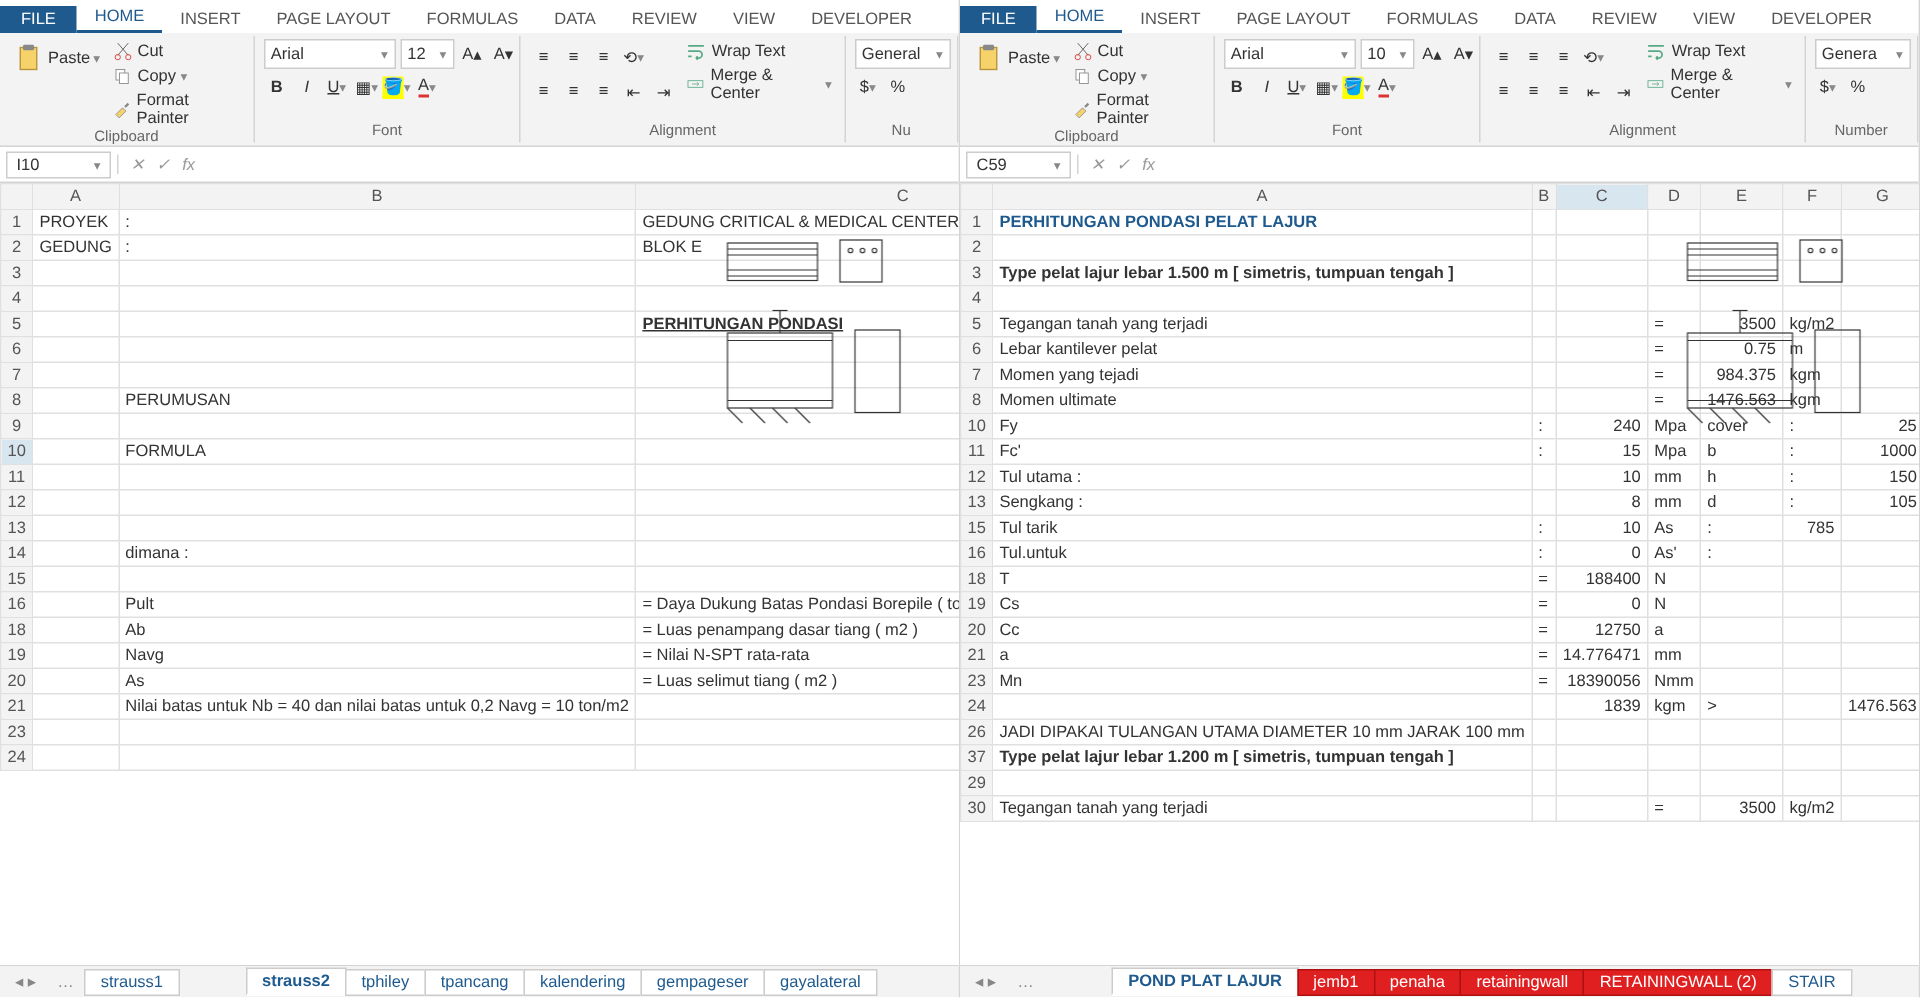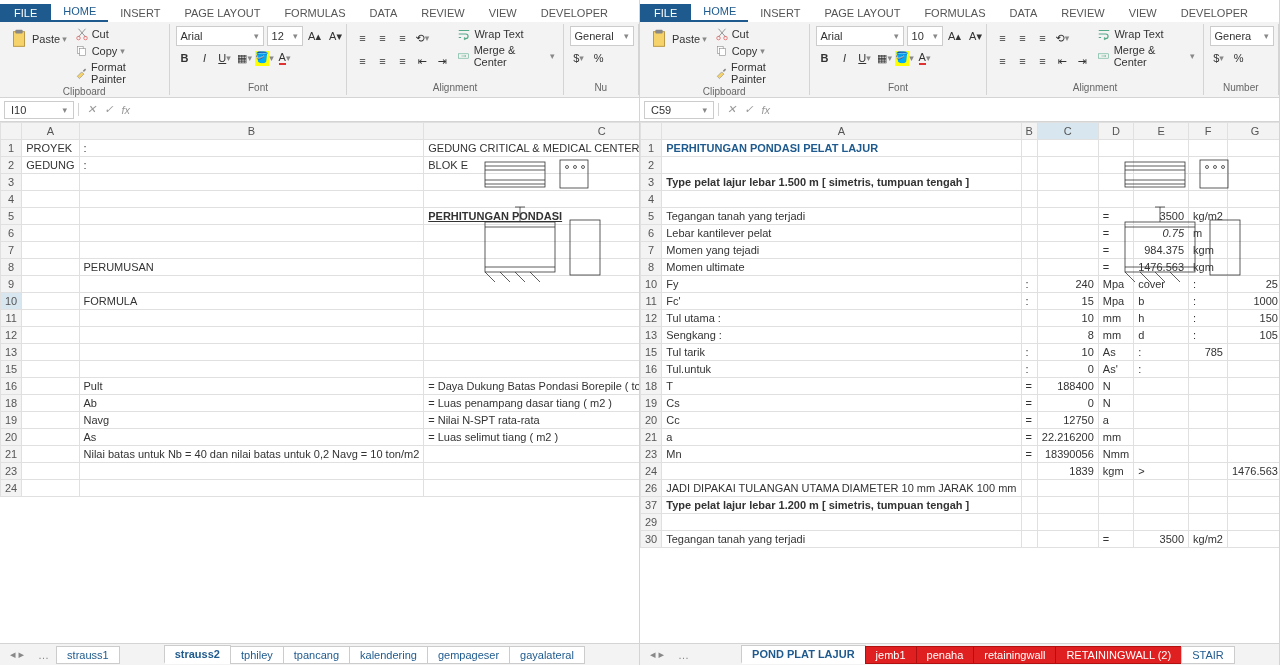--- a/index.html
+++ b/index.html
@@ -289,20 +289,26 @@
               <td class="" style=""></td>
               <td class="" style=""></td>
             </tr>
             <tr>
               <th class="rowh ">13</th>
               <td class="" style=""></td>
               <td class="" style=""></td>
               <td class="" style=""></td>
             </tr>
             <tr>
+              <th class="rowh ">14</th>
+              <td class="" style=""></td>
+              <td class="" style="">dimana  :</td>
+              <td class="" style=""></td>
+            </tr>
+            <tr>
               <th class="rowh ">15</th>
               <td class="" style=""></td>
               <td class="" style=""></td>
               <td class="" style=""></td>
             </tr>
             <tr>
               <th class="rowh ">16</th>
               <td class="" style=""></td>
               <td class="" style="">Pult</td>
               <td class="" style="">=  Daya Dukung Batas Pondasi Borepile ( ton )</td>
@@ -596,21 +602,21 @@
               <td class="" style="text-align:right;">3500</td>
               <td class="" style="">kg/m2</td>
               <td class="" style=""></td>
             </tr>
             <tr>
               <th class="rowh ">6</th>
               <td class="" style="">Lebar kantilever pelat</td>
               <td class="" style=""></td>
               <td class="" style=""></td>
               <td class="" style="">=</td>
-              <td class="" style="text-align:right;font-style:italic;">0.75</td>
+              <td class="" style="text-align:right;">0.75</td>
               <td class="" style="">m</td>
               <td class="" style=""></td>
             </tr>
             <tr>
               <th class="rowh ">7</th>
               <td class="" style="">Momen yang tejadi</td>
               <td class="" style=""></td>
               <td class="" style=""></td>
               <td class="" style="">=</td>
               <td class="" style="text-align:right;">984.375</td>
@@ -714,21 +720,21 @@
               <td class="" style="text-align:right;">12750</td>
               <td class="" style="">a</td>
               <td class="" style=""></td>
               <td class="" style=""></td>
               <td class="" style=""></td>
             </tr>
             <tr>
               <th class="rowh ">21</th>
               <td class="" style="">a</td>
               <td class="" style="">=</td>
-              <td class="" style="text-align:right;">22.216200</td>
+              <td class="" style="text-align:right;">14.776471</td>
               <td class="" style="">mm</td>
               <td class="" style=""></td>
               <td class="" style=""></td>
               <td class="" style=""></td>
             </tr>
             <tr>
               <th class="rowh ">23</th>
               <td class="" style="">Mn</td>
               <td class="" style="">=</td>
               <td class="" style="text-align:right;">18390056</td>

